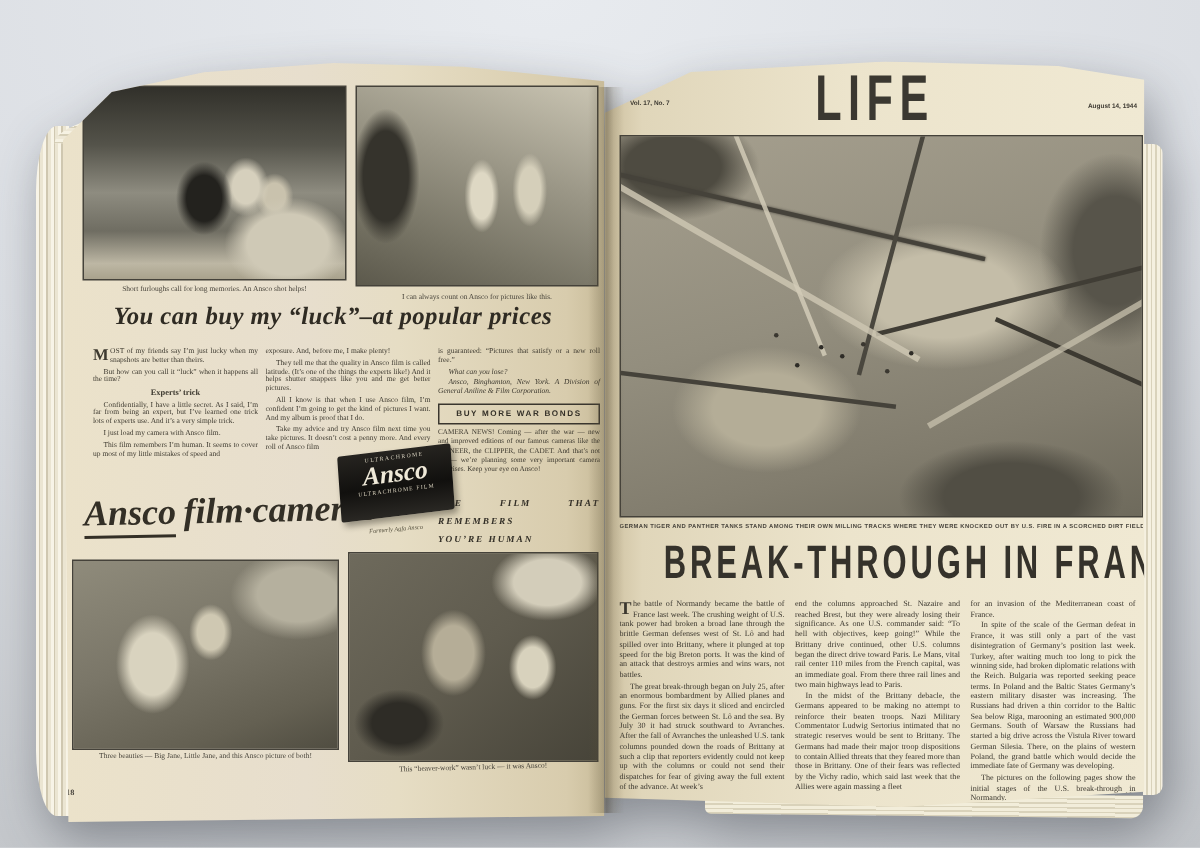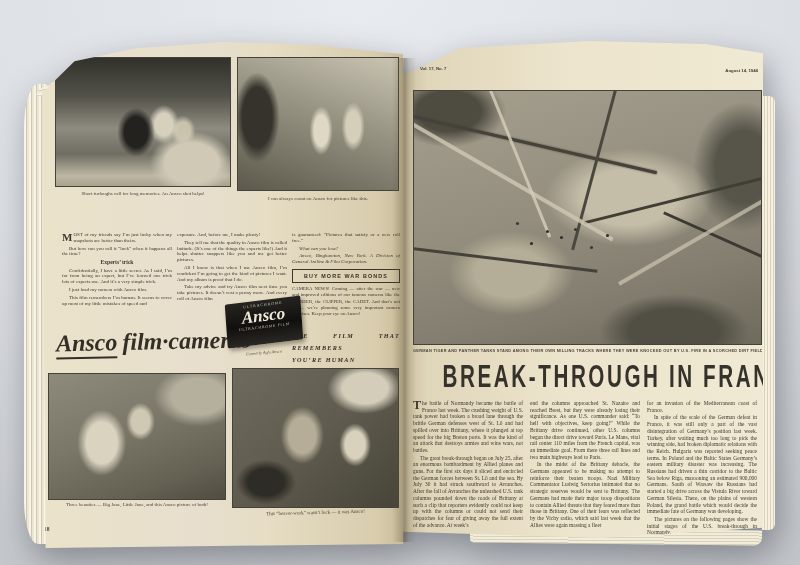--- a/index.html
+++ b/index.html
@@ -124,20 +124,21 @@
     <div class="edge-right"></div>
     <div class="edge-bottom"></div>
 
     <div class="page page-left">
       <div class="photo ph-boat"></div>
       <div class="cap" style="left:13px;top:151px;width:176px;">Short furloughs call for long memories. An Ansco shot helps!</div>
 
       <div class="photo ph-kids"></div>
       <div class="cap" style="left:195px;top:156px;width:162px;">I can always count on Ansco for pictures like this.</div>
 
+      <div class="ad-headline">You can buy my “luck”–at popular prices</div>
 
       <div class="adcol" style="left:20px;">
         <p><span class="dropcap">M</span><span>OST of my friends say I’m just lucky when my snapshots are better than theirs.</span></p>
         <p class="ind">But how can you call it “luck” when it happens all the time?</p>
         <div class="subhead">Experts’ trick</div>
         <p class="ind">Confidentially, I have a little secret. As I said, I’m far from being an expert, but I’ve learned one trick lots of experts use. And it’s a very simple trick.</p>
         <p class="ind">I just load my camera with Ansco film.</p>
         <p class="ind">This film remembers I’m human. It seems to cover up most of my little mistakes of speed and</p>
       </div>
 
@@ -175,20 +176,23 @@
       <div class="cap" style="left:6px;top:462px;width:178px;">Three beauties — Big Jane, Little Jane, and this Ansco picture of both!</div>
 
       <div class="photo ph-saw"></div>
       <div class="cap" style="left:190px;top:470px;width:167px;transform:rotate(-1.5deg);">This “beaver-work” wasn’t luck — it was Ansco!</div>
 
       <div class="pagenum pn-left">18</div>
     </div>
 
     <div class="page page-right">
       <div class="volume">Vol. 17, No. 7</div>
+      <div class="life">
+        <span>LIFE</span>
+      </div>
       <div class="dateline">August 14, 1944</div>
 
       <div class="photo ph-aerial">
         <div class="hr1"></div>
         <div class="hr2"></div>
         <div class="hr3"></div>
         <div class="hr4"></div>
         <div class="hr5"></div>
         <div class="rd1"></div>
         <div class="rd2"></div>

